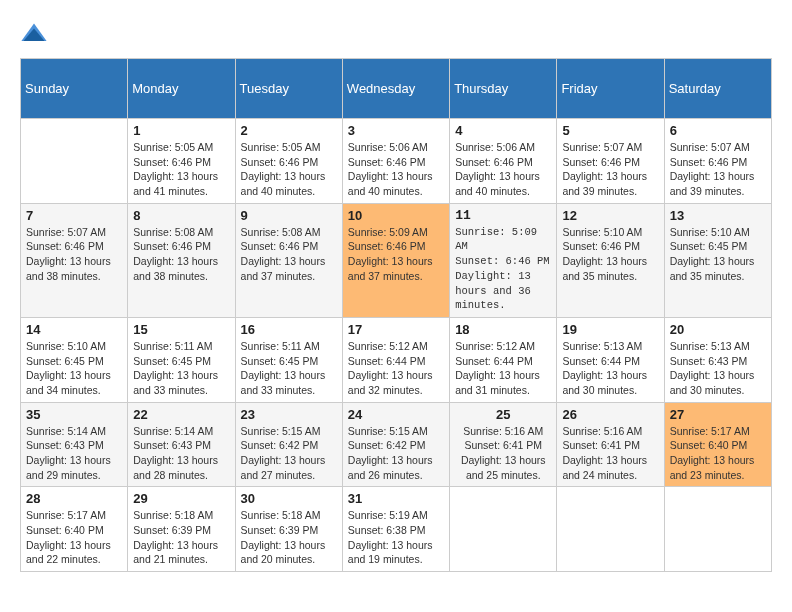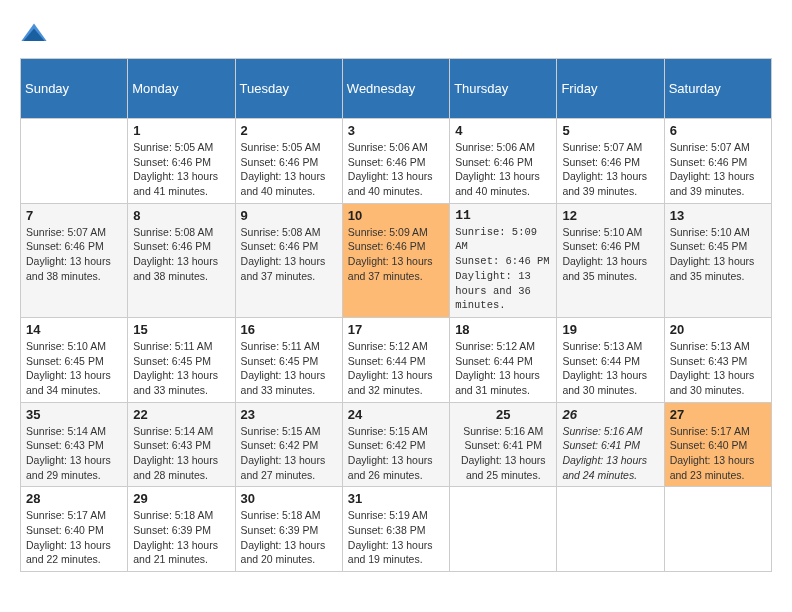--- a/index.html
+++ b/index.html
@@ -271,21 +271,21 @@
           <div class="day-info" style="white-space: pre-line;">Sunrise: 5:15 AM
 Sunset: 6:42 PM
 Daylight: 13 hours and 26 minutes.</div>
         </td>
         <td style="background: rgb(245, 245, 245); text-align: center;">
           <span class="day-number">25</span>
           <div class="day-info" style="white-space: pre-line;">Sunrise: 5:16 AM
 Sunset: 6:41 PM
 Daylight: 13 hours and 25 minutes.</div>
         </td>
-        <td style="background: rgb(245, 245, 245); font-style: italic;">
+        <td style="background: rgb(245, 245, 245);">
           <span class="day-number">26</span>
           <div class="day-info" style="white-space: pre-line;">Sunrise: 5:16 AM
 Sunset: 6:41 PM
 Daylight: 13 hours and 24 minutes.</div>
         </td>
         <td style="background: #fdba74;">
           <span class="day-number">27</span>
           <div class="day-info" style="white-space: pre-line;">Sunrise: 5:17 AM
 Sunset: 6:40 PM
 Daylight: 13 hours and 23 minutes.</div>

